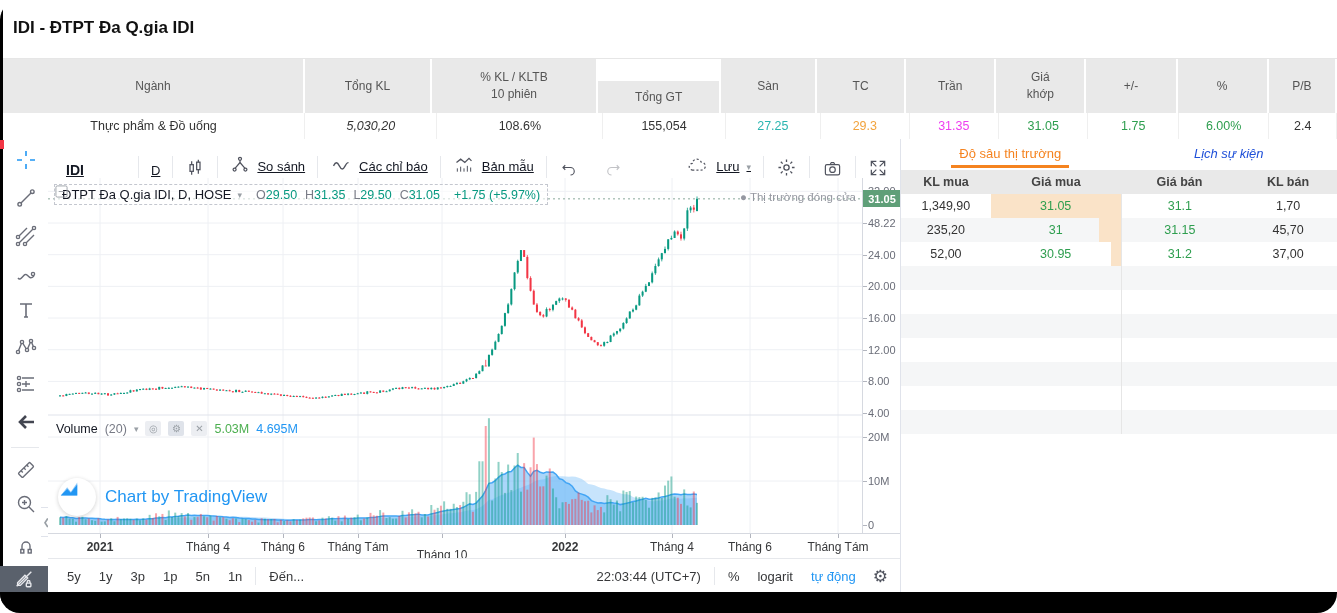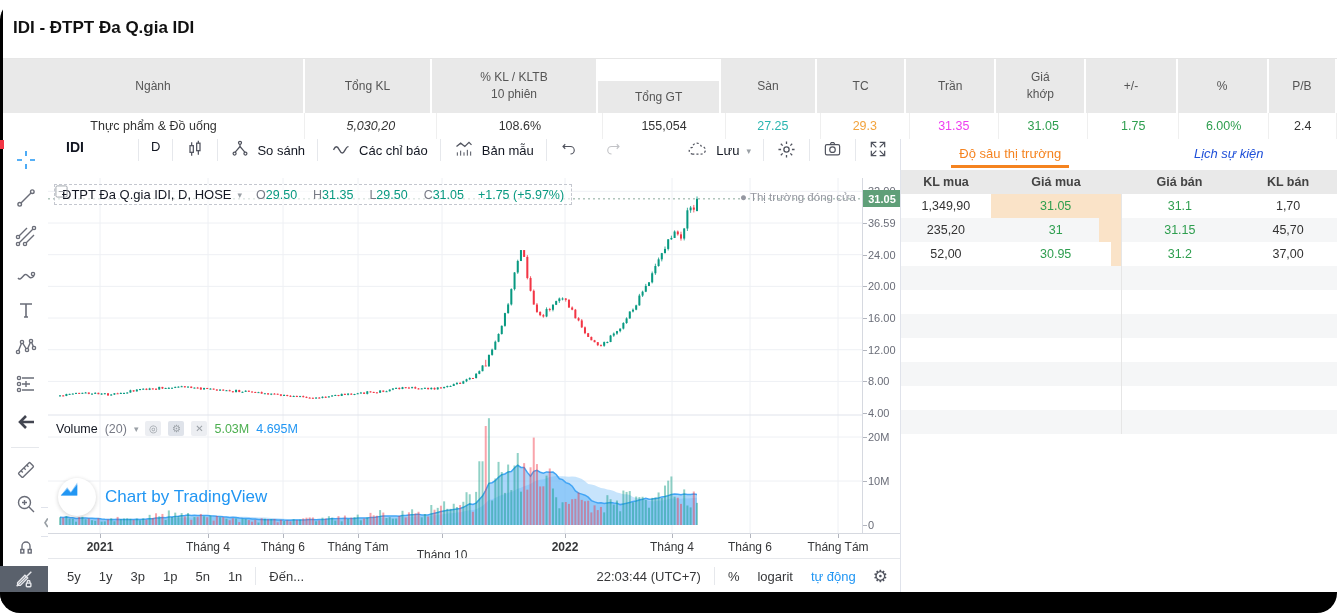--- a/index.html
+++ b/index.html
@@ -29,35 +29,35 @@
   .ltb-btn svg{stroke:#6a6d78;fill:none;stroke-width:1.4;}
   .ltb-sep{position:absolute;left:8px;width:28px;height:1px;background:#e6e8ec;}
   .ltb-dark{position:absolute;left:-3px;top:427px;width:48px;height:26px;background:#5a616c;
      display:flex;align-items:center;justify-content:center;cursor:pointer;}
   .collapse-handle{position:absolute;left:38px;top:368px;width:11px;height:28px;background:#fff;
      border:1px solid #e0e3eb;border-left:none;border-radius:0 5px 5px 0;color:#9aa0a6;
      font-size:9px;display:flex;align-items:center;justify-content:center;cursor:pointer;}
 
   
   .chart-toolbar{position:absolute;left:48px;top:139px;width:852px;height:39px;background:#fff;
-     border-bottom:1px solid #e6e8ec;display:flex;align-items:flex-start;font-size:13px;color:#131722;}
+     border-bottom:1px solid #e6e8ec;display:flex;align-items:flex-end;font-size:13px;color:#131722;text-decoration:underline;}
   .ctb-item{padding:0 12px;display:flex;align-items:center;gap:7px;cursor:pointer;white-space:nowrap;}
   .ctb-item svg{stroke:#50535e;fill:none;stroke-width:1.5;}
   .ctb-sep{width:1px;height:22px;background:#e6e8ec;}
   .ctb-sym{font-weight:bold;font-size:14px;padding:0 12px 0 18px;min-width:60px;}
   .ctb-spacer{flex:1;}
   .caret{font-size:9px;color:#9aa0a6;}
   .ghost{opacity:.35;}
 
   
   .chart-canvas{position:absolute;left:48px;top:178px;width:852px;height:355px;background:#fff;overflow:hidden;}
   .chart-canvas svg{position:absolute;left:0;top:0;}
   .legend{position:absolute;left:6px;top:6px;display:inline-flex;align-items:center;gap:6px;
      border:1px dashed #c4c7cf;padding:2px 7px;font-size:13px;color:#131722;background:rgba(255,255,255,.6);}
-  .legend .ohlc{display:flex;gap:16px;font-size:12.5px;margin-left:8px;}
+  .legend .ohlc{display:flex;gap:8px;font-size:12.5px;margin-left:8px;}
   .legend .ohlc .k{color:#787b86;}
   .legend .ohlc .v{color:var(--up);}
   .vleg{position:absolute;left:8px;top:243px;display:flex;align-items:center;gap:7px;font-size:12.5px;color:#131722;}
   .vleg .param{color:#787b86;}
   .vleg .mini{width:16px;height:15px;background:#eceef2;color:#9aa0a6;font-size:10px;display:flex;
      align-items:center;justify-content:center;border-radius:2px;cursor:pointer;}
   .vleg .val{color:#4caf50;}
   .vleg .ma{color:#2196f3;}
   .paxis{position:absolute;left:814px;top:0;width:38px;height:355px;border-left:1px solid #d6d9e0;
      background:#fff;cursor:ns-resize;}
@@ -1012,21 +1012,21 @@
           <path d="M3 19l7-7 4 4 7-9v12H3z" fill="#2196f3"></path>
           </svg>
       </div>
       <span class="wm-text">Chart by TradingView</span>
     </div>
 
     <div class="paxis" id="paxis">
         <div class="ptickmark" style="top: 13.32px;"></div>
         <div class="ptick" style="top: 7.32px;">32.00</div>
         <div class="ptickmark" style="top: 45px;"></div>
-        <div class="ptick" style="top: 39px;">36.59</div>
+        <div class="ptick" style="top: 39px;">48.22</div>
         <div class="ptickmark" style="top: 76.68px;"></div>
         <div class="ptick" style="top: 70.68px;">24.00</div>
         <div class="ptickmark" style="top: 108.36px;"></div>
         <div class="ptick" style="top: 102.36px;">20.00</div>
         <div class="ptickmark" style="top: 140.04px;"></div>
         <div class="ptick" style="top: 134.04px;">16.00</div>
         <div class="ptickmark" style="top: 171.72px;"></div>
         <div class="ptick" style="top: 165.72px;">12.00</div>
         <div class="ptickmark" style="top: 203.4px;"></div>
         <div class="ptick" style="top: 197.4px;">8.00</div>

